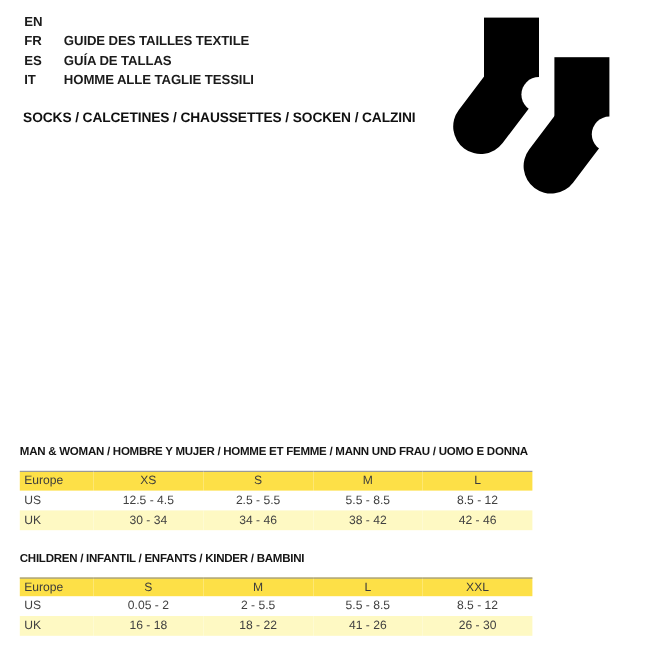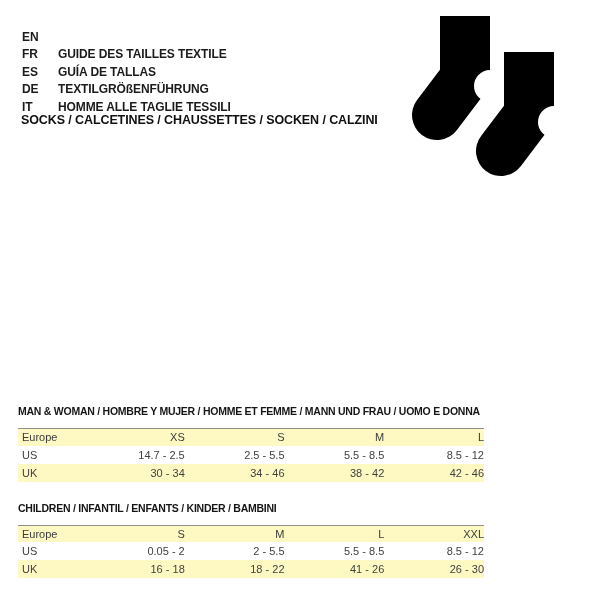--- a/index.html
+++ b/index.html
@@ -5,65 +5,61 @@
   html,body{margin:0;padding:0;}
   body{
     width:600px;height:600px;background:#ffffff;
     font-family:"Liberation Sans", sans-serif;
     position:relative;overflow:hidden;
     -webkit-font-smoothing:antialiased;
   }
   .page{position:absolute;inset:0;background:#fff;}
 
   
-  .lang-list{position:absolute;left:22px;top:11px;margin-top:17px;}
+  .lang-list{position:absolute;left:22px;top:11px;}
   .lang-row{display:flex;height:17.5px;align-items:center;
     font-weight:bold;font-size:12px;color:#1b1b1b;letter-spacing:-0.1px;}
   .lang-code{width:36px;}
-  .category-line{position:absolute;left:21px;top:113px;
+  .category-line{position:absolute;left:21px;top:100px;
     font-weight:bold;font-size:12.5px;color:#101010;letter-spacing:-0.1px;}
 
   
   .socks-icon{position:absolute;left:393px;top:8px;}
 
   
   .tables{position:absolute;left:18px;top:405px;width:466px;}
   .table-title{font-size:10.5px;font-weight:bold;color:#151515;
     letter-spacing:-0.25px;margin:0 0 10px 0;line-height:13px;white-space:nowrap;}
   .table-title.second{margin-top:20px;}
   table.size-table{width:466px;border-collapse:collapse;table-layout:fixed;
     font-size:11px;color:#414141;}
   col.region{width:67px;}
-  thead tr{background:#fef9c3;border-top:1px solid #8f8f8f;height:17px;}
+  thead tr{background:#fde047;border-top:1px solid #8f8f8f;height:17px;}
   tbody tr{height:18px;}
   th{font-weight:normal;color:#3c3c3c;}
-  th,td{padding:0;text-align:right;vertical-align:middle;white-space:nowrap;}
+  th,td{padding:0;text-align:center;vertical-align:middle;white-space:nowrap;}
   th:first-child,td:first-child{text-align:left;padding-left:4px;}
   tbody tr.alt{background:#fef9c3;}
 </style>
 </head>
 <body>
 
 <div class="page">
 
   <div class="lang-list">
     <div class="lang-row">
       <span class="lang-code">EN</span>
     </div>
     <div class="lang-row">
       <span class="lang-code">FR</span>
       <span class="lang-label">GUIDE DES TAILLES TEXTILE</span>
     </div>
     <div class="lang-row">
       <span class="lang-code">ES</span>
       <span class="lang-label">GUÍA DE TALLAS</span>
-    </div>
-    <div class="lang-row">
-      <span class="lang-code">DE</span>
-      <span class="lang-label">TEXTILGRÖßENFÜHRUNG</span>
     </div>
     <div class="lang-row">
       <span class="lang-code">IT</span>
       <span class="lang-label">HOMME ALLE TAGLIE TESSILI</span>
     </div>
   </div>
 
   <div class="category-line">SOCKS / CALCETINES / CHAUSSETTES / SOCKEN / CALZINI</div>
 
   <svg class="socks-icon" width="185" height="175" viewBox="0 0 185 175" aria-hidden="true">
@@ -95,21 +91,21 @@
           <th>Europe</th>
           <th>XS</th>
           <th>S</th>
           <th>M</th>
           <th>L</th>
         </tr>
       </thead>
       <tbody>
         <tr>
           <td>US</td>
-          <td>14.7 - 2.5</td>
+          <td>12.5 - 4.5</td>
           <td>2.5 - 5.5</td>
           <td>5.5 - 8.5</td>
           <td>8.5 - 12</td>
         </tr>
         <tr class="alt">
           <td>UK</td>
           <td>30 - 34</td>
           <td>34 - 46</td>
           <td>38 - 42</td>
           <td>42 - 46</td>

